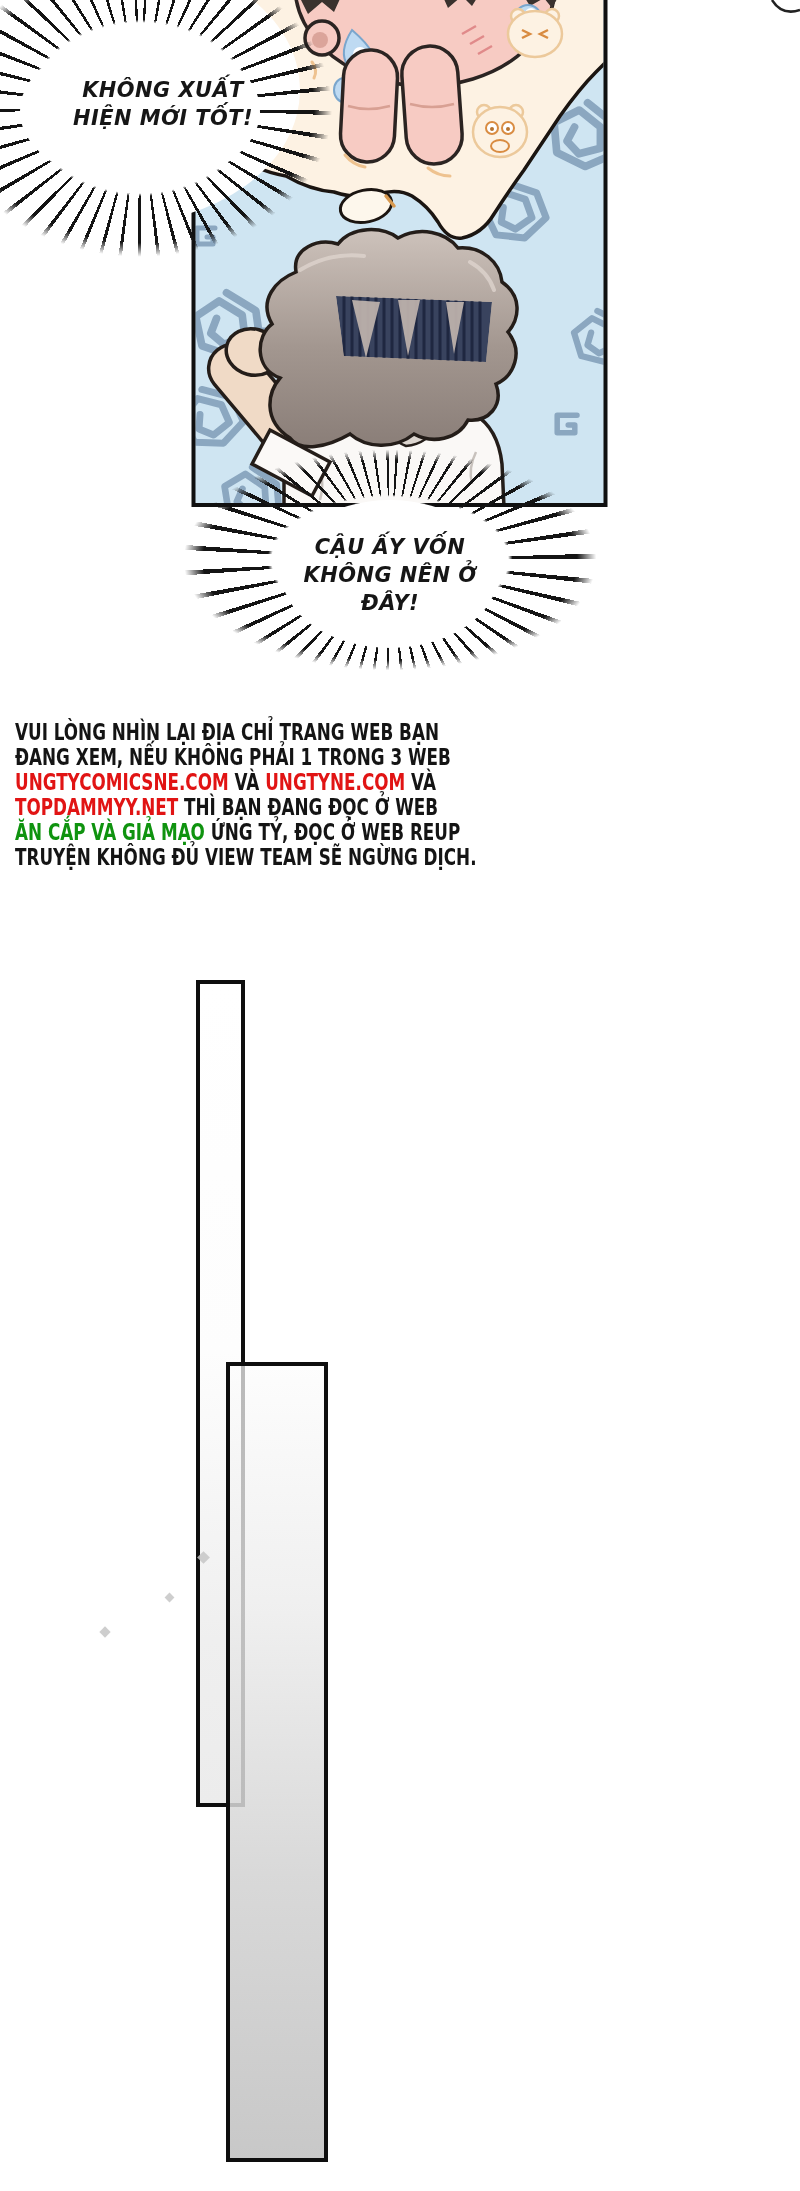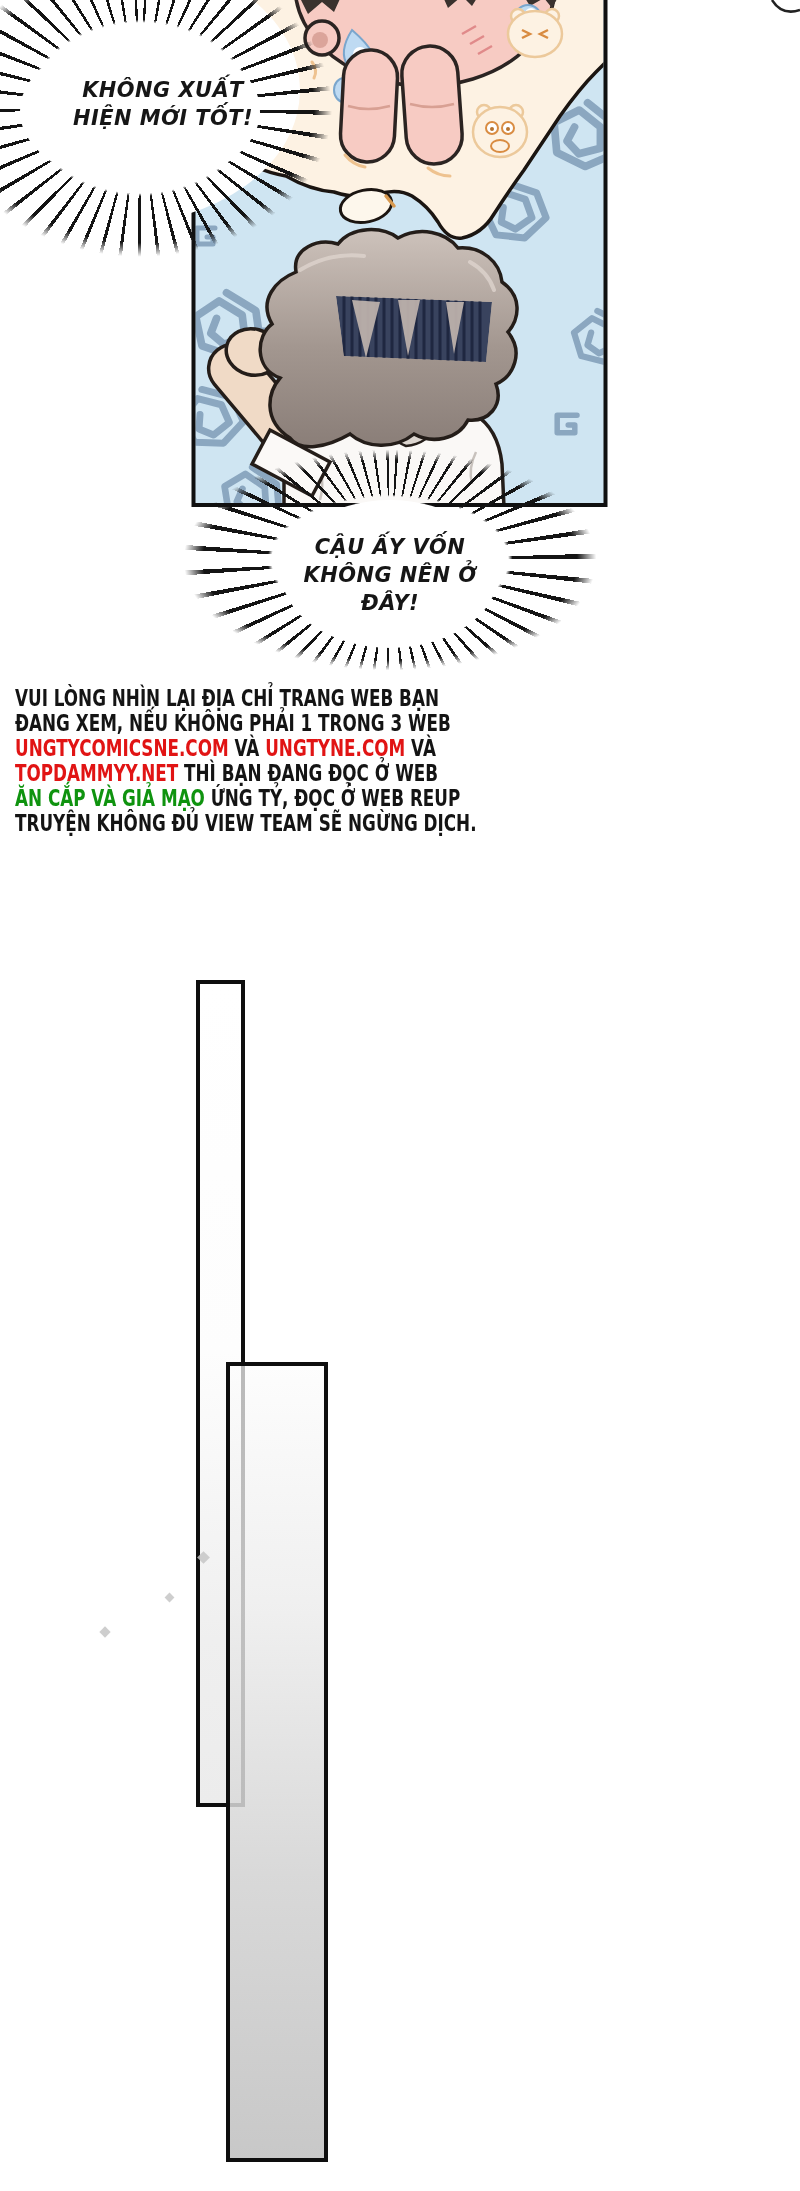--- a/index.html
+++ b/index.html
@@ -23,21 +23,21 @@
   .burst-core{position:absolute;border-radius:50%;background:#ffffff;}
   .bubble-text{
     position:absolute;text-align:center;color:#161616;
     font-weight:bold;font-style:italic;
     font-size:22px;line-height:28px;letter-spacing:.5px;
     transform:scaleX(.95);transform-origin:50% 50%;
     white-space:nowrap;
   }
 
   
-  .notice{position:absolute;left:15px;top:686px;width:440px;}
+  .notice{position:absolute;left:15px;top:720px;width:440px;}
   .notice-line{
     font-weight:bold;font-size:23px;line-height:25px;letter-spacing:0;
     color:#141414;white-space:nowrap;
     transform:scaleX(.73);transform-origin:0 50%;
   }
   .notice-line span[data-color="red"]{color:#e11414;}
   .notice-line span[data-color="green"]{color:#0f930f;}
   .notice-line span[data-color="black"]{color:#141414;}
 
   

